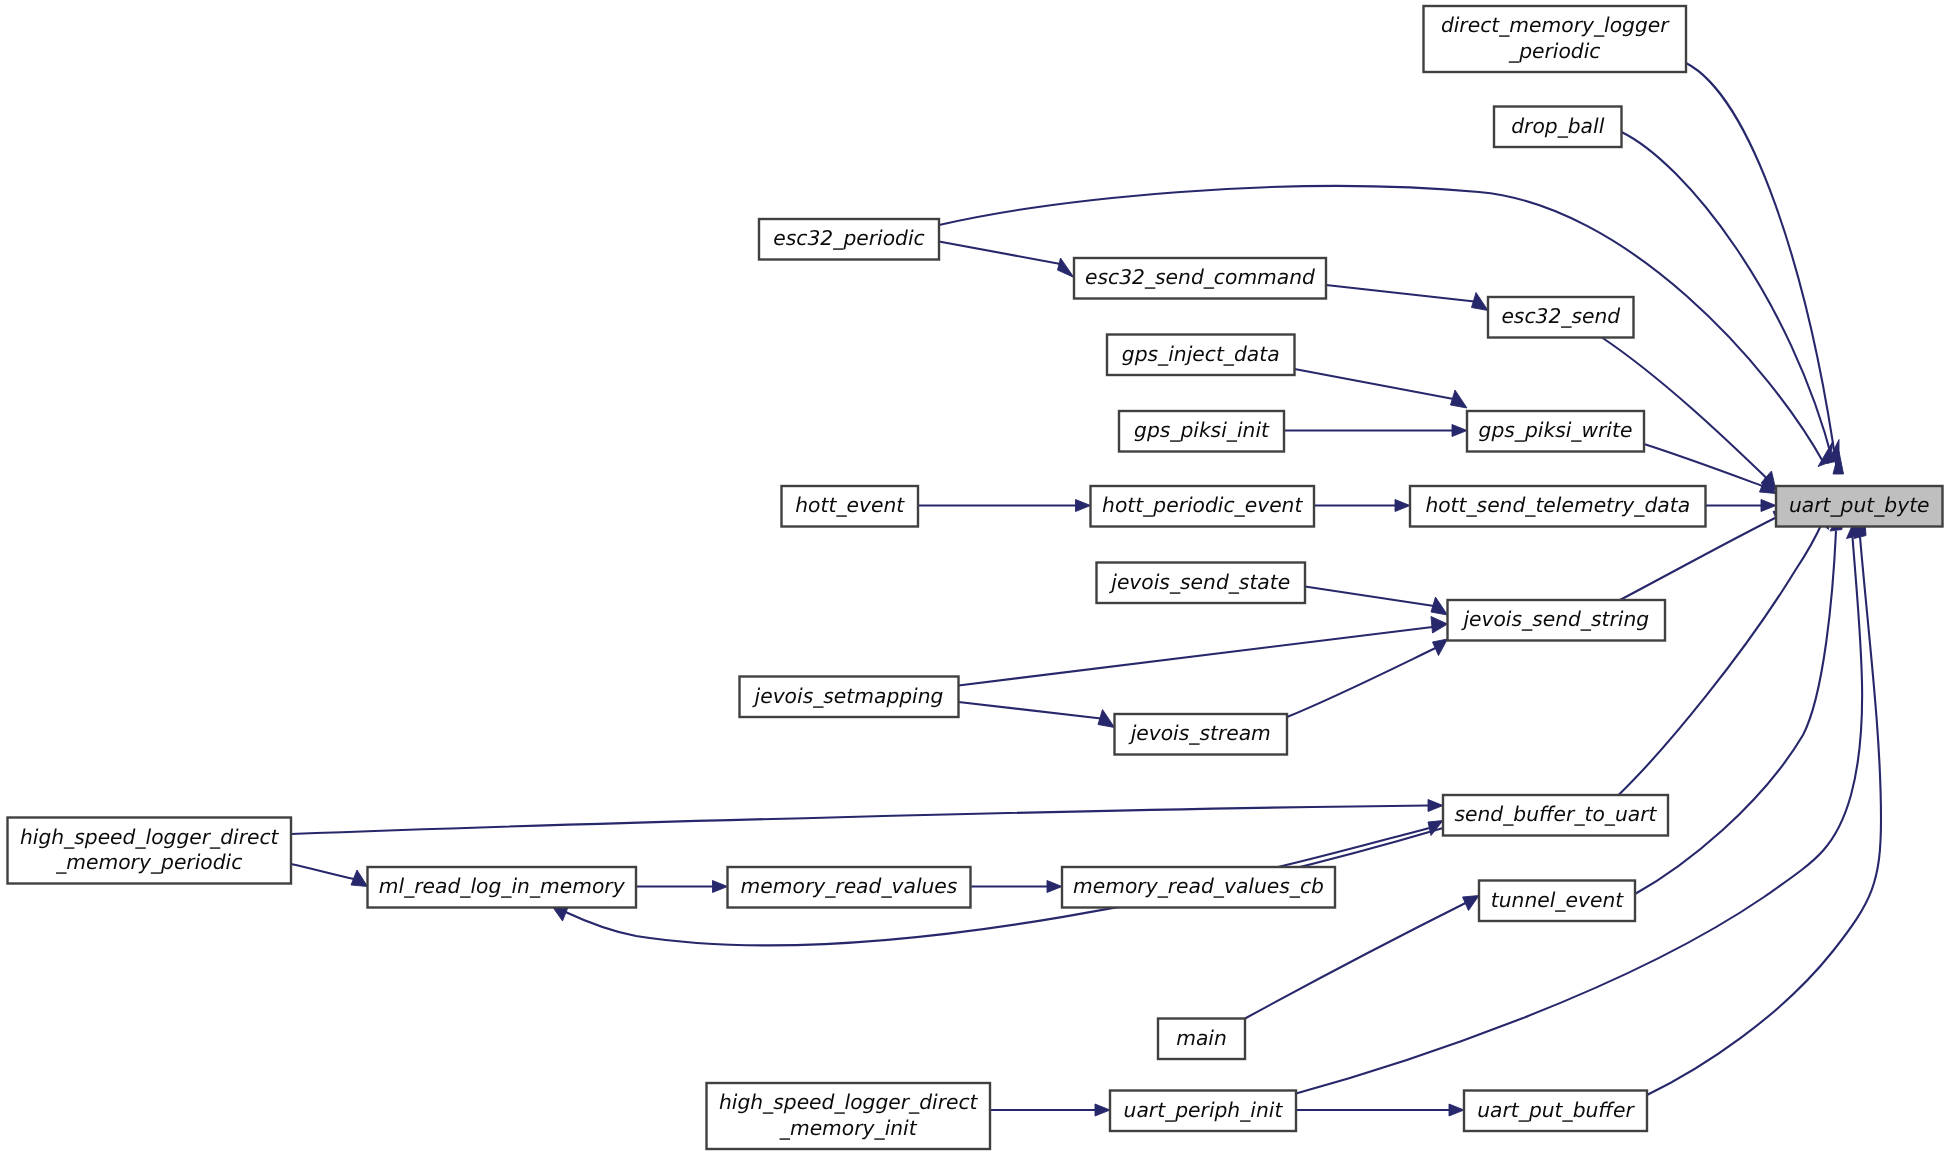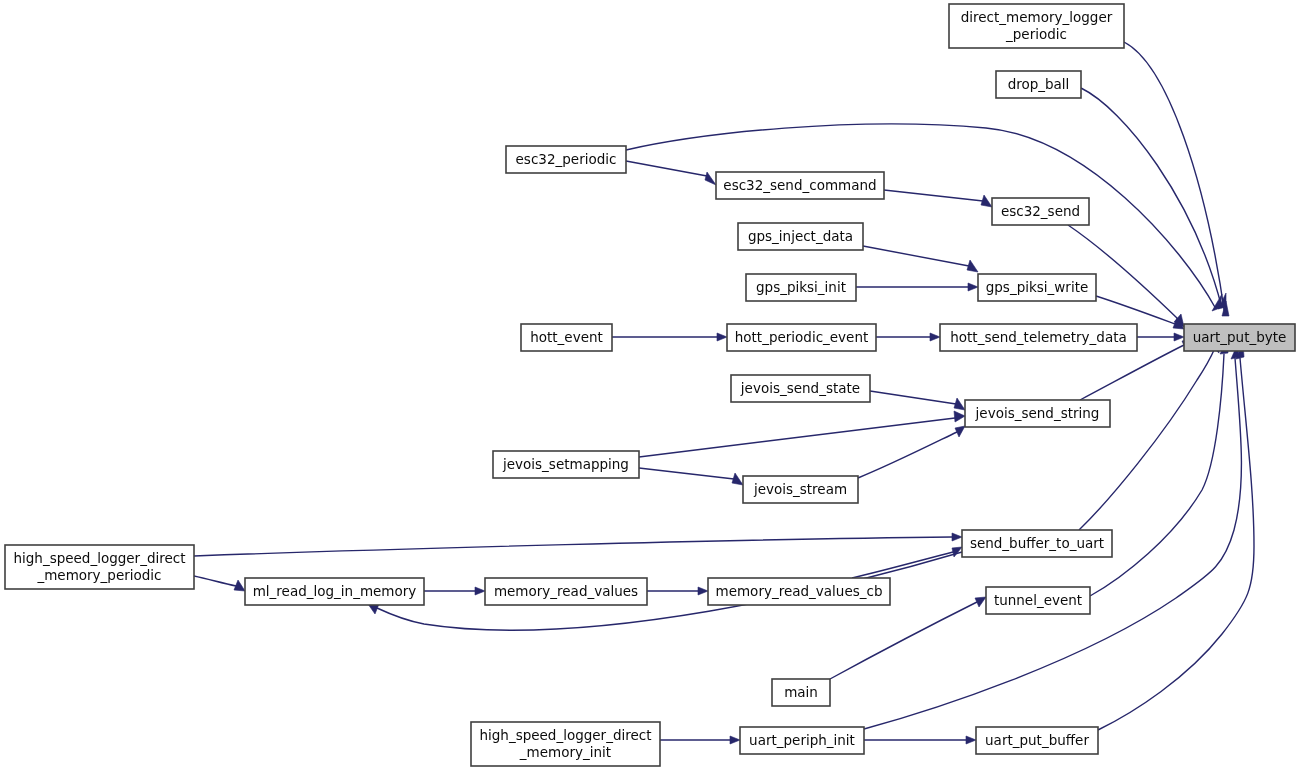--- a/index.html
+++ b/index.html
@@ -8,20 +8,21 @@
     padding: 0;
     background: #ffffff;
   }
   #graph-root {
     position: relative;
     width: 1300px;
     height: 769px;
     background: #ffffff;
     font-family: "DejaVu Sans", "Liberation Sans", sans-serif;
     overflow: hidden;
+    font-style: italic;
   }
   #graph-svg {
     position: absolute;
     left: 0;
     top: 0;
     width: 1300px;
     height: 769px;
     display: block;
   }
   .node-rect {

